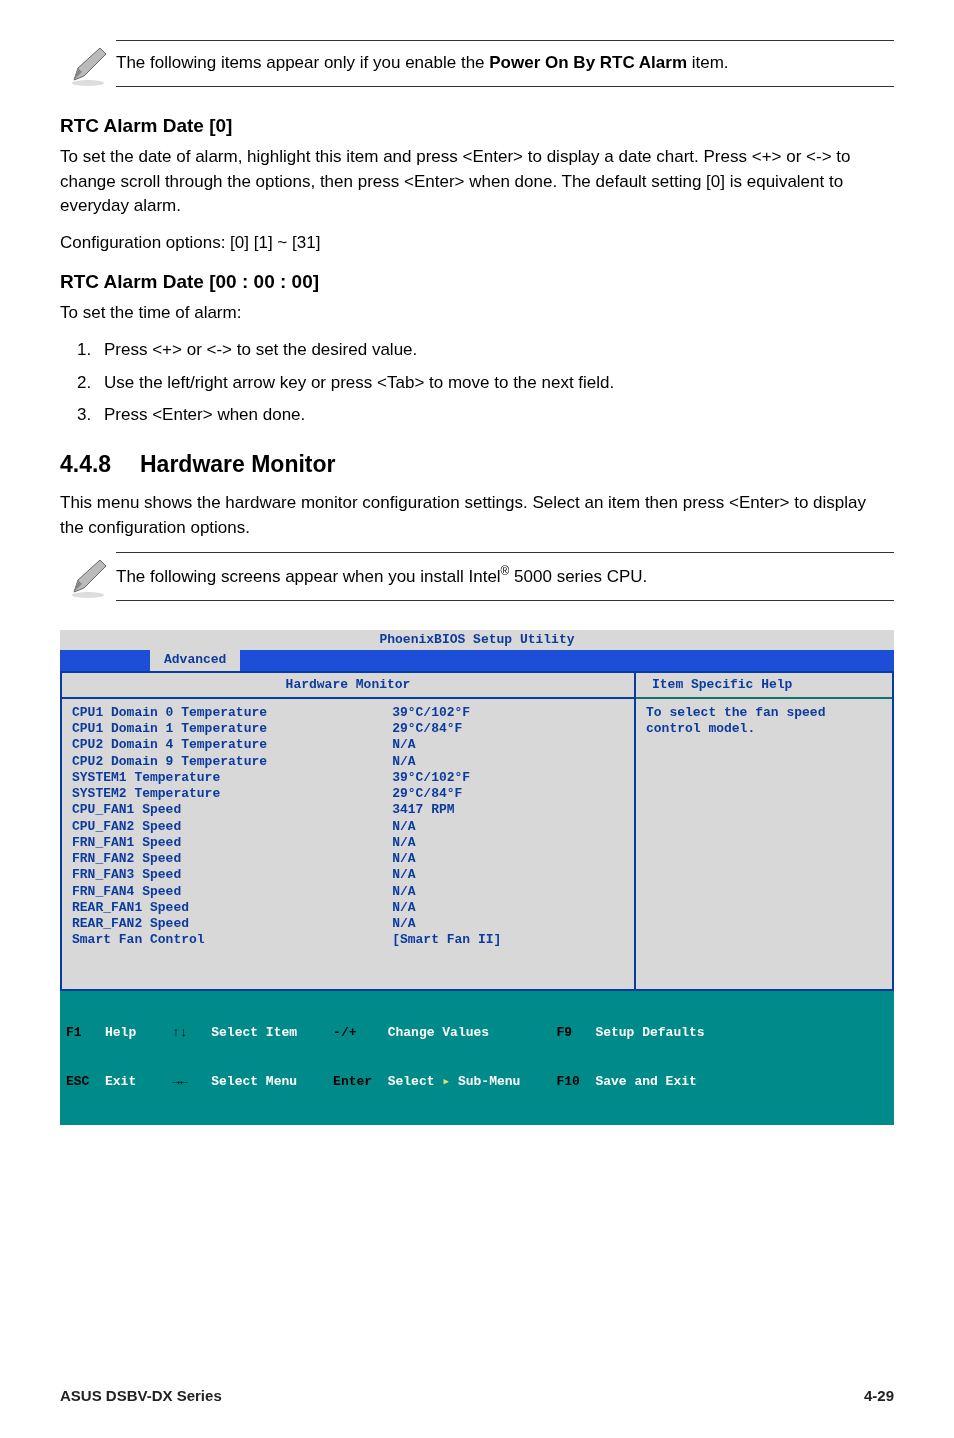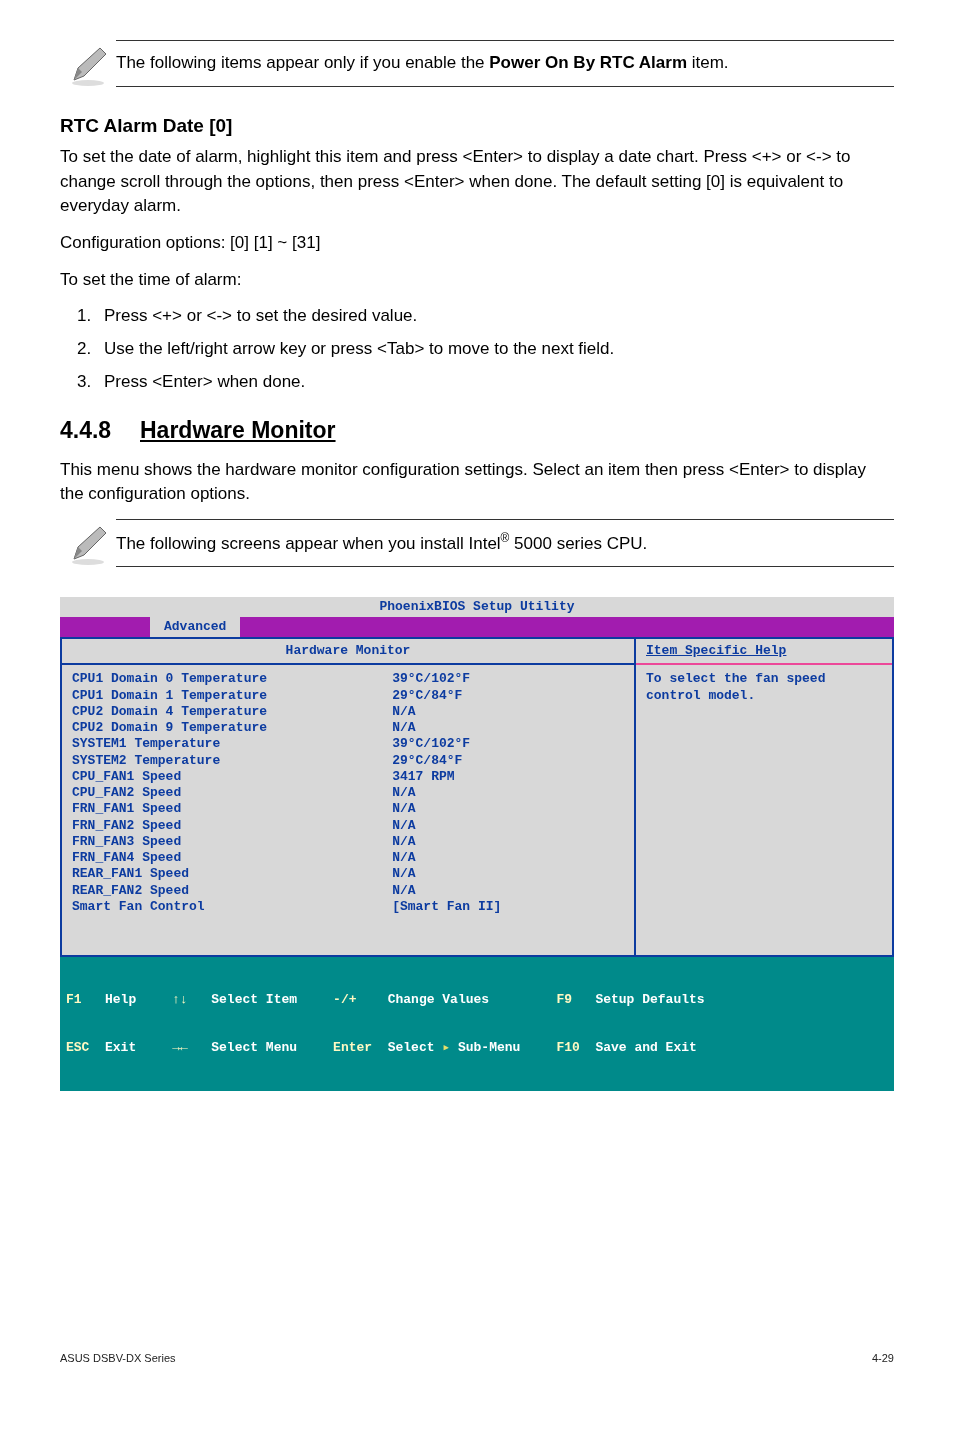--- a/index.html
+++ b/index.html
@@ -34,40 +34,39 @@
     font-weight: bold;
     margin: 10px 0 6px 0;
   }
   p { margin: 0 0 12px 0; }
   ol.steps { margin: 0 0 20px 0; padding-left: 36px; }
   ol.steps li { padding-left: 8px; margin-bottom: 8px; }
   h2.section {
     font-size: 23px;
     font-weight: bold;
     margin: 18px 0 10px 0;
-    text-decoration: underline;
   }
   h2.section .num { display:inline-block; width: 80px; }
   .sup { font-size: 0.7em; vertical-align: super; }
 
   .bios {
     font-family: "Courier New", monospace;
     font-size: 13px;
     line-height: 1.25;
     margin-top: 22px;
     color: #0c3ba0;
     background: #d8d8d8;
   }
   .bios-title {
     text-align: center;
     font-weight: bold;
     padding: 2px 0;
   }
   .bios-menubar {
-    background: #a21caf;
+    background: #1d4ed8;
     color: #fff;
     padding: 0 0 0 90px;
   }
   .bios-menubar .tab {
     display: inline-block;
     background: #d8d8d8;
     color: #0c3ba0;
     font-weight: bold;
     padding: 2px 14px;
   }
@@ -87,47 +86,47 @@
     border-top: none;
   }
   .bios-panel-title {
     text-align: center;
     font-weight: bold;
     border-bottom: 2px solid #0c3ba0;
     padding: 4px 0;
   }
   .bios-right-title {
     font-weight: bold;
-    border-bottom: 2px solid #ec4899;
-    padding: 4px 10px;
-    text-decoration: underline;
+    border-bottom: 2px solid #0f766e;
+    padding: 4px 16px;
   }
   .bios-rows { padding: 6px 10px 40px 10px; }
   .bios-row { display: flex; }
   .bios-row .k { flex: 0 0 58%; font-weight: bold; white-space: pre; }
   .bios-row .v { flex: 1; font-weight: bold; white-space: pre; }
   .bios-help { padding: 6px 10px; font-weight: bold; }
   .bios-footer {
     background: #008a8a;
     color: #fff;
     font-weight: bold;
     padding: 2px 0;
     display: flex;
   }
   .bios-footer .col { padding: 0 6px; white-space: pre; }
   .bios-footer .k { color: #fff; }
-  .bios-footer .hl { color: #fef9c3; }
+  .bios-footer .hl { color: #000000; }
   .bios-footer .tri { color: #e6e06a; }
   .bios-footer .row { display:flex; }
   .page-footer {
     display:flex;
     justify-content: space-between;
     margin-top: 260px;
-    font-size: 11px;
+    font-size: 15px;
     color: #222;
+    font-weight: bold;
   }
   .b { font-weight: bold; }
 </style>
 </head>
 <body>
 
 <div class="page">
 
   <div class="note-row-simple">
     <div class="note-icon">
@@ -139,20 +138,21 @@
     </div>
     <div class="txt">
       <span>The following items appear only if you enable the </span><span class="b">Power On By RTC Alarm</span><span> item.</span>
     </div>
   </div>
 
   <h3 class="sub">RTC Alarm Date [0]</h3>
   <p>To set the date of alarm, highlight this item and press &lt;Enter&gt; to display a date chart. Press &lt;+&gt; or &lt;-&gt; to change scroll through the options, then press &lt;Enter&gt; when done. The default setting [0] is equivalent to everyday alarm.</p>
   <p>Configuration options: [0] [1] ~ [31]</p>
 
+  <h3 class="sub">RTC Alarm Date [00 : 00 : 00]</h3>
   <p>To set the time of alarm:</p>
 
   <ol class="steps">
     <li>Press &lt;+&gt; or &lt;-&gt; to set the desired value.</li>
     <li>Use the left/right arrow key or press &lt;Tab&gt; to move to the next field.</li>
     <li>Press &lt;Enter&gt; when done.</li>
   </ol>
 
   <h2 class="section">
     <span class="num">4.4.8</span><span>Hardware Monitor</span>

